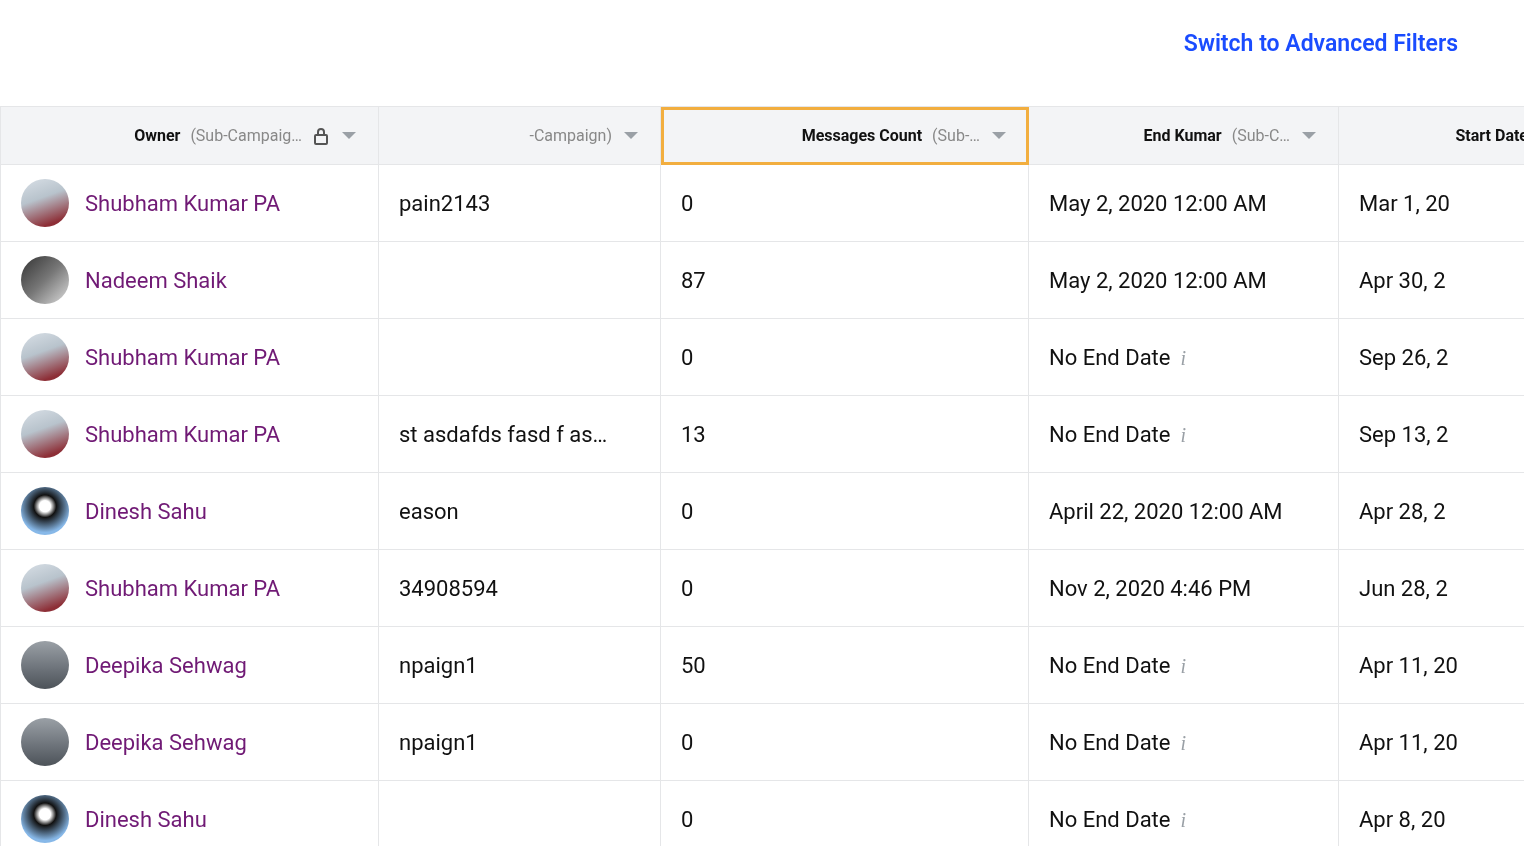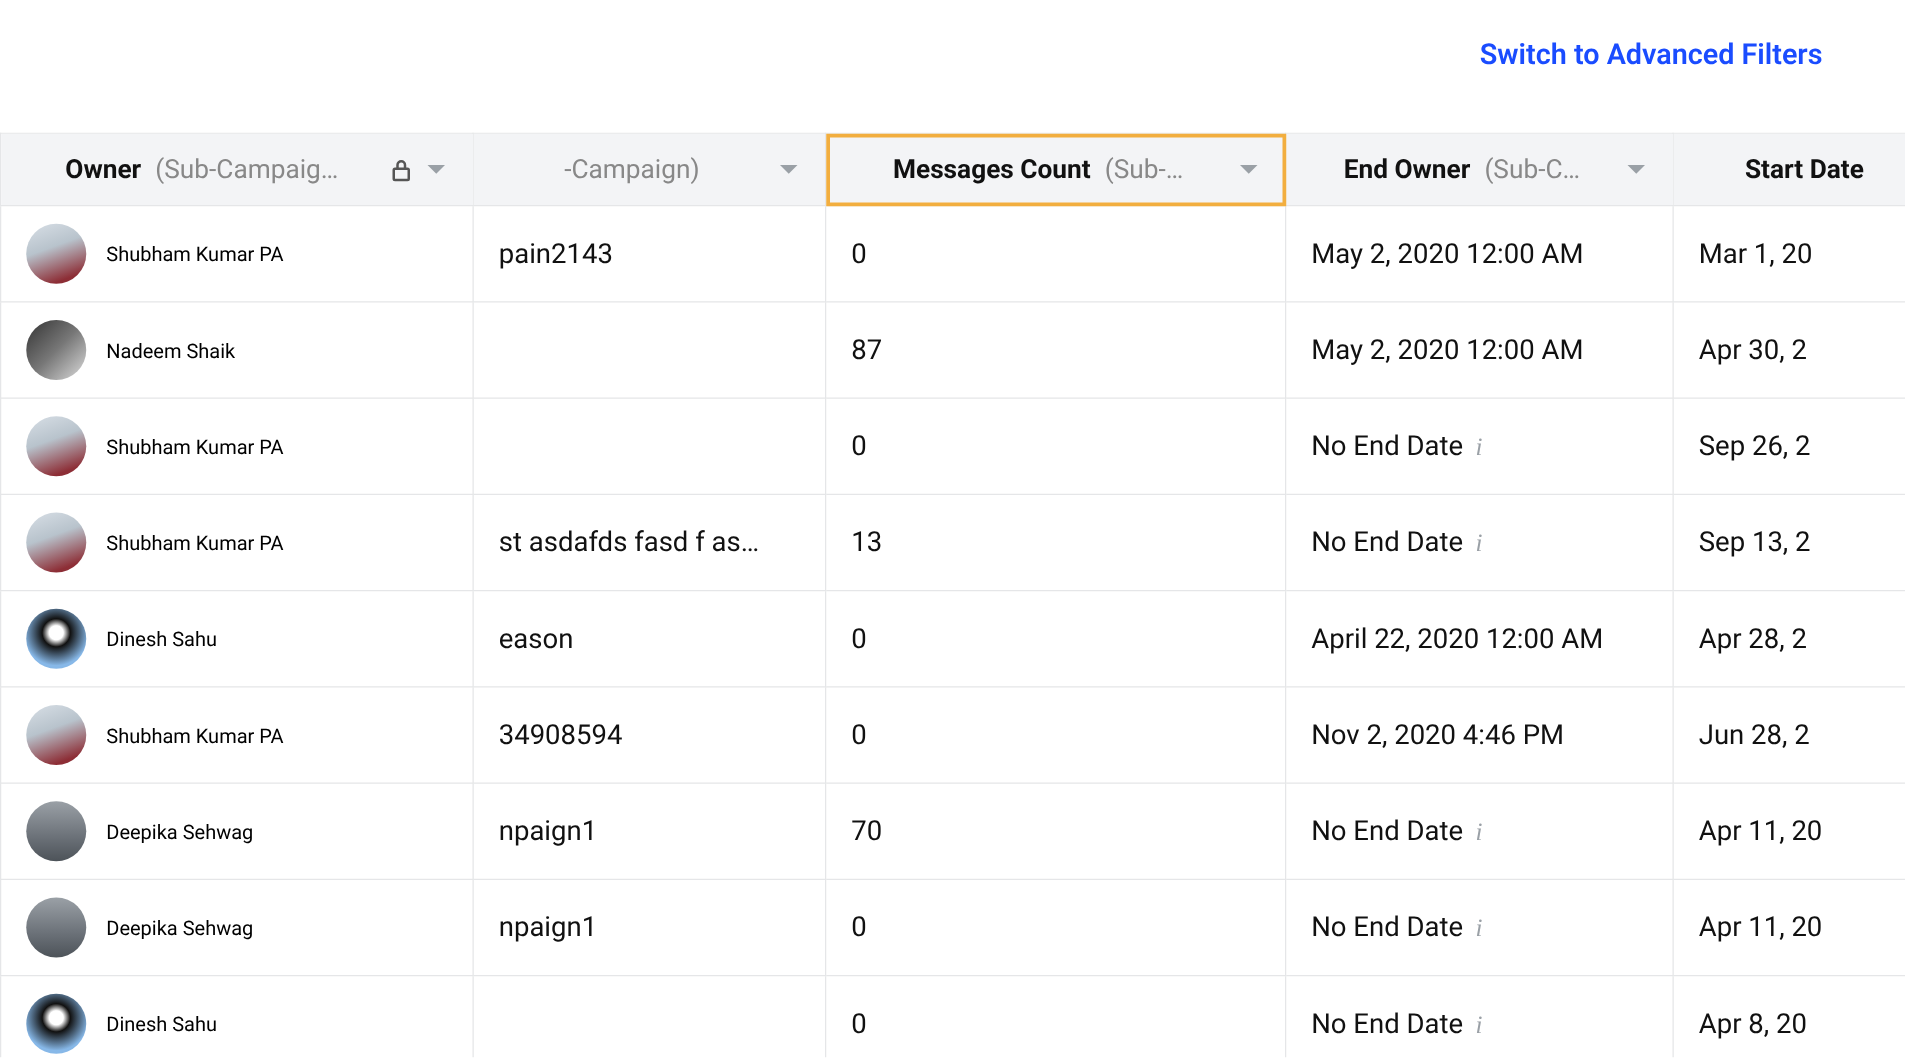--- a/index.html
+++ b/index.html
@@ -30,23 +30,23 @@
   }
   .table {
     border-collapse: collapse;
     width: 100%;
     table-layout: fixed;
   }
   .thead-row th {
     background: #f3f4f6;
     border: 1px solid #e5e6e8;
     height: 58px;
-    text-align: center;
+    text-align: right;
     padding: 0 20px;
-    font-size: 21px;
+    font-size: 16px;
     font-weight: 400;
     color: #111;
     position: relative;
     white-space: nowrap;
     overflow: hidden;
   }
   .thead-row th.highlighted {
     outline: 3px solid #f2ae3f;
     outline-offset: -3px;
     z-index: 2;
@@ -75,21 +75,21 @@
   .avatar {
     width: 48px; height: 48px; border-radius: 50%;
     flex-shrink: 0;
     display: flex; align-items: center; justify-content: center;
     overflow: hidden;
   }
   .avatar.helmet { background: linear-gradient(160deg, #d8dfe6 0%, #b8c3cc 40%, #8d2e36 85%); }
   .avatar.tech { background: linear-gradient(135deg, #333 0%, #777 50%, #ddd 100%); }
   .avatar.penguin { background: radial-gradient(circle at 50% 40%, #fff 15%, #111 30%, #87b8e8 70%); }
   .avatar.mountain { background: linear-gradient(180deg, #9aa0a6 0%, #6b7178 60%, #4d5359 100%); }
-  .owner-name { font-size: 16px; color: #000000; }
+  .owner-name { font-size: 22px; color: #701a75; }
   .info-icon { margin-left: 10px; color: #9aa0a6; font-style: italic; font-family: Georgia, serif; font-size: 20px; }
   .no-end { color: #111; }
   col.c-owner { width: 378px; }
   col.c-campaign { width: 282px; }
   col.c-msg { width: 368px; }
   col.c-end { width: 310px; }
   col.c-start { width: 210px; }
 </style>
 </head>
 <body>
@@ -147,21 +147,21 @@
           <span class="caret-icon">
             <svg width="18" height="12" viewBox="0 0 18 12">
                   <path d="M2 2 L9 9 L16 2 Z" fill="#9aa0a6"></path>
                 </svg>
           </span>
         </div>
       </th>
       <th>
         <div class="th-inner">
           <span class="th-text">
-            <span class="col-label">End Owner</span>
+            <span class="col-label">End Kumar</span>
             <span class="col-sub">(Sub-C…</span>
           </span>
           <span class="caret-icon">
             <svg width="18" height="12" viewBox="0 0 18 12">
                   <path d="M2 2 L9 9 L16 2 Z" fill="#9aa0a6"></path>
                 </svg>
           </span>
         </div>
       </th>
       <th>
@@ -247,21 +247,21 @@
           <td>Jun 28, 2</td>
         </tr>
         <tr class="tbody-row">
           <td>
             <div class="owner-cell">
               <div class="avatar mountain"></div>
               <span class="owner-name">Deepika Sehwag</span>
             </div>
           </td>
           <td>npaign1</td>
-          <td>70</td>
+          <td>50</td>
           <td><span class="no-end">No End Date</span><span class="info-icon">i</span></td>
           <td>Apr 11, 20</td>
         </tr>
         <tr class="tbody-row">
           <td>
             <div class="owner-cell">
               <div class="avatar mountain"></div>
               <span class="owner-name">Deepika Sehwag</span>
             </div>
           </td>

